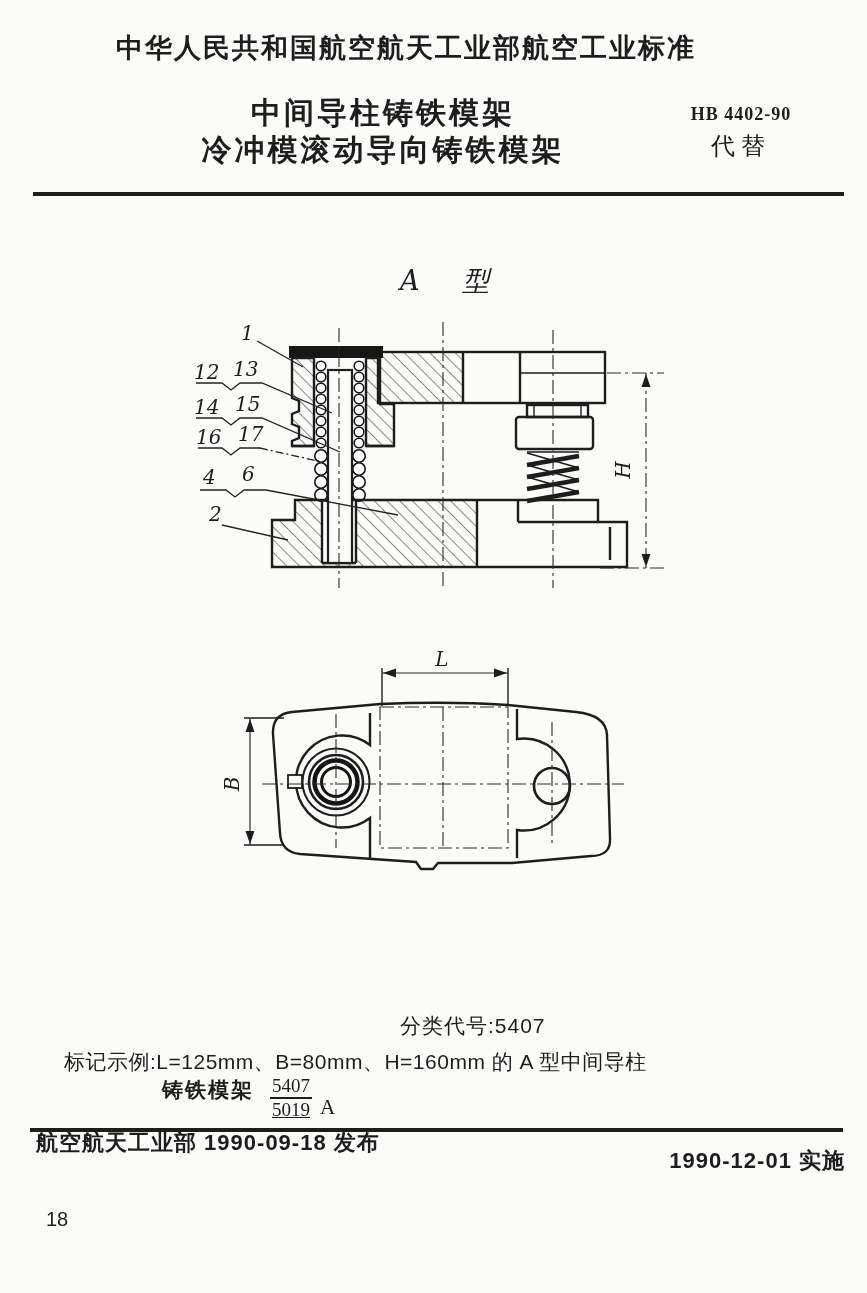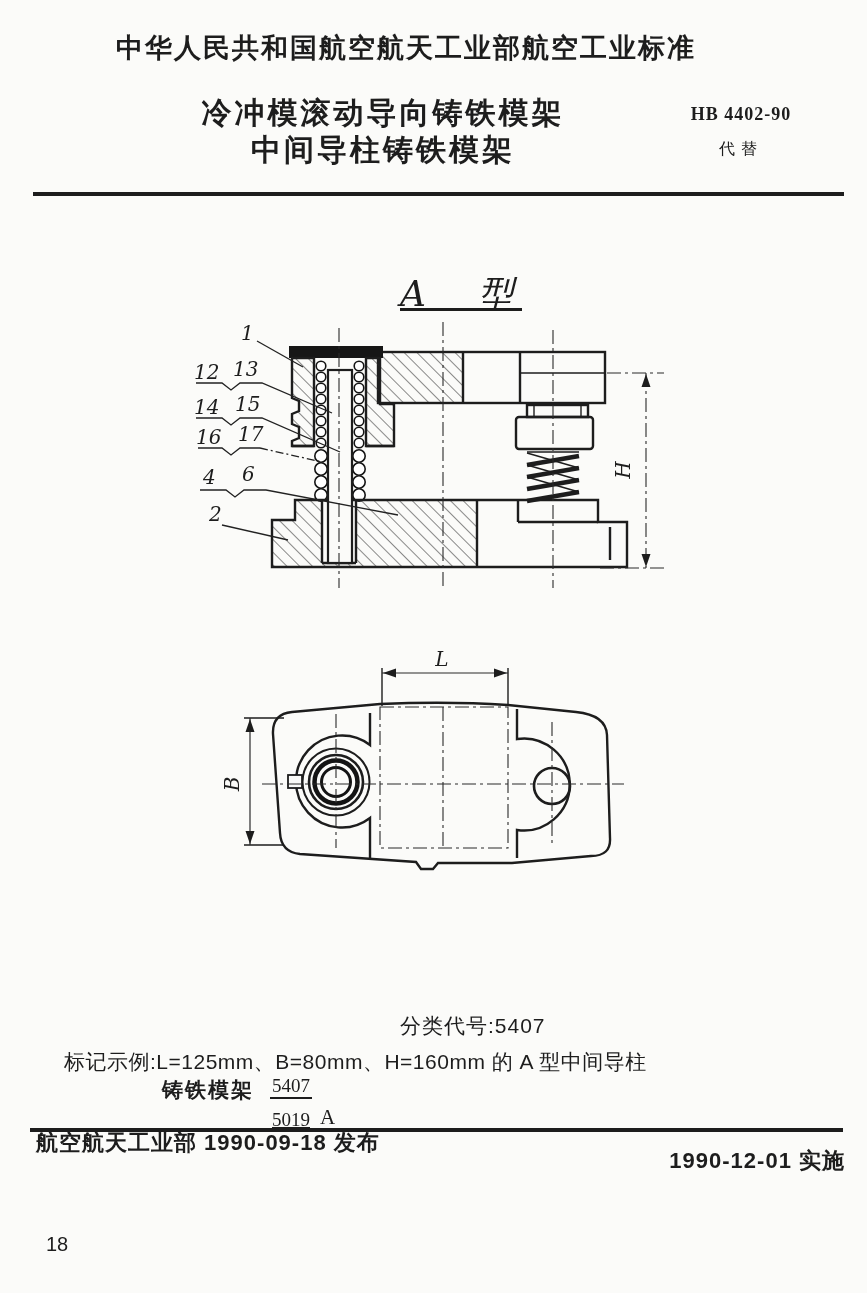--- a/index.html
+++ b/index.html
@@ -10,61 +10,61 @@
     color:#1d1d1d;overflow:hidden;
   }
   .abs{position:absolute;}
   .header{left:0;top:30px;width:794px;text-align:center;
     font-size:27px;font-weight:bold;letter-spacing:2px;padding-left:9px;}
   .titleblock{left:116px;top:94px;width:534px;text-align:center;
     font-size:30px;font-weight:bold;line-height:37px;letter-spacing:3px;}
   .stdblock{left:662px;top:104px;width:158px;text-align:center;}
   .stdnum{font-family:"Liberation Serif","DejaVu Serif",serif;
     font-weight:bold;font-size:18px;letter-spacing:1px;}
-  .stdrep{font-size:16px;margin-top:14px;letter-spacing:6px;}
+  .stdrep{font-size:24px;margin-top:5px;letter-spacing:6px;}
   .rule{background:#1d1d1d;height:4px;}
   .rule1{left:33px;top:192px;width:811px;}
   .rule2{left:30px;top:1128px;width:813px;}
-  .viewlabel{left:400px;top:270px;font-size:36px;letter-spacing:8px;
-    font-family:"DejaVu Serif","Liberation Serif",serif;font-style:italic;text-decoration:underline;}
+  .viewlabel{left:400px;top:263px;font-size:27px;letter-spacing:8px;
+    font-family:"DejaVu Serif","Liberation Serif",serif;font-style:italic;}
   .classcode{left:368px;top:1012px;font-size:21px;letter-spacing:1px;margin-left:32px;}
   .example{left:64px;top:1048px;font-size:21px;letter-spacing:.5px;}
   .marking{left:162px;top:1076px;display:flex;align-items:flex-start;gap:16px;}
   .marking .pfx{font-size:21px;font-weight:bold;letter-spacing:2px;}
   .frac{display:inline-flex;flex-direction:column;align-items:center;
     font-size:19px;line-height:20px;
     font-family:"Liberation Serif","DejaVu Serif",serif;}
   .frac .num{border-bottom:2px solid #1d1d1d;padding:0 2px 1px 2px;}
-  .frac .den{padding-top:11px;text-decoration:underline;}
+  .frac .den{padding-top:1px;text-decoration:underline;}
   .sfx{font-size:21px;font-family:"Liberation Serif","DejaVu Serif",serif;
     align-self:flex-end;margin-left:-8px;}
   .footleft{left:36px;top:1128px;font-size:22px;font-weight:bold;letter-spacing:1px;}
   .footright{right:22px;top:1146px;font-size:22px;font-weight:bold;letter-spacing:1px;}
-  .pagenum{left:46px;top:1233px;font-size:20px;}
+  .pagenum{left:46px;top:1208px;font-size:20px;}
   svg.drawing{position:absolute;left:0;top:0;}
   svg .oln{fill:none;stroke:#1d1d1d;stroke-width:2.4;stroke-linejoin:miter;}
   svg .thin{fill:none;stroke:#1d1d1d;stroke-width:1.4;}
   svg .cl{fill:none;stroke:#2a2a2a;stroke-width:1.1;stroke-dasharray:14 4 3 4;}
   svg .dim{fill:none;stroke:#2a2a2a;stroke-width:1.2;}
   svg .ldr{fill:none;stroke:#222;stroke-width:1.3;}
   svg .ball{fill:#fff;stroke:#141414;stroke-width:1.6;}
   svg .sp{fill:none;stroke:#1d1d1d;stroke-width:4.6;}
   svg .spt{fill:none;stroke:#1d1d1d;stroke-width:1.4;}
   svg text.call{font-family:"DejaVu Serif","Liberation Serif",serif;
     font-style:italic;font-size:20px;fill:#1d1d1d;}
   svg .arr{fill:#1d1d1d;stroke:none;}
 </style>
 </head>
 <body>
 
 <div class="abs header">中华人民共和国航空航天工业部航空工业标准</div>
 
 <div class="abs titleblock">
+  <div>中间导柱铸铁模架</div>
   <div>冷冲模滚动导向铸铁模架</div>
-  <div>中间导柱铸铁模架</div>
 </div>
 
 <div class="abs stdblock">
   <div class="stdnum">HB 4402-90</div>
   <div class="stdrep">代替</div>
 </div>
 
 <div class="abs rule rule1"></div>
 
 <div class="abs viewlabel">A　型</div>

